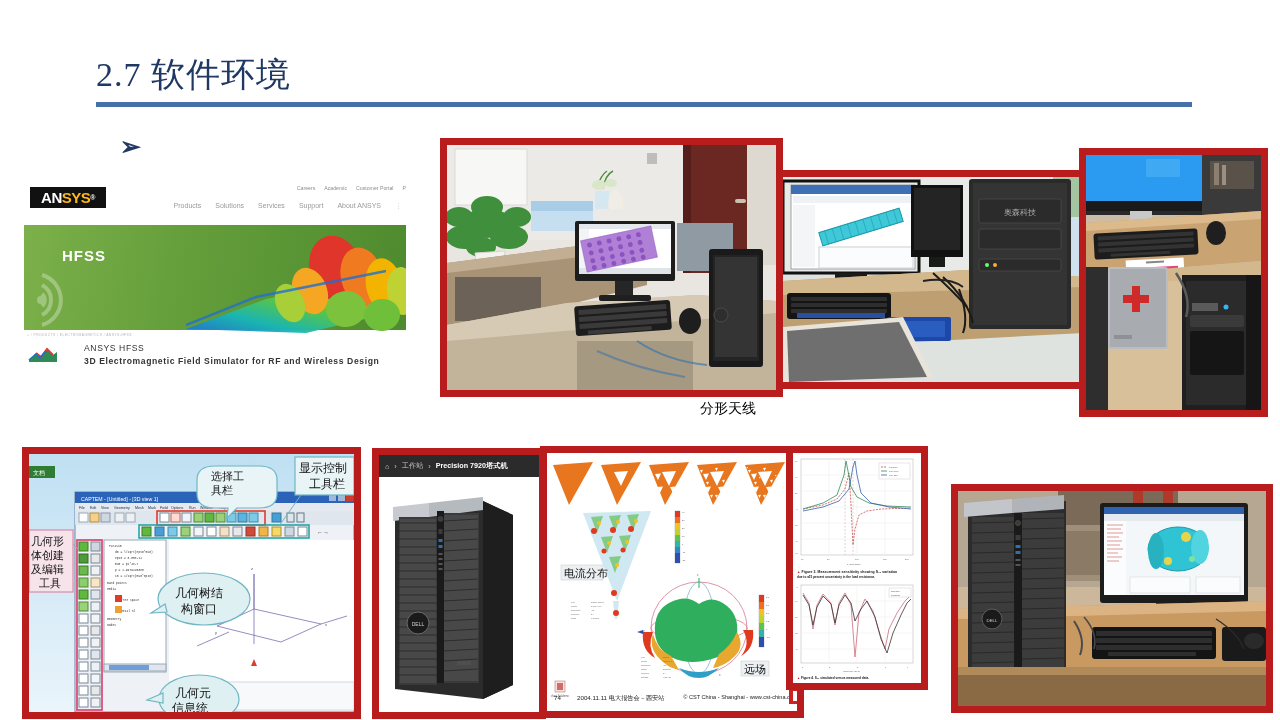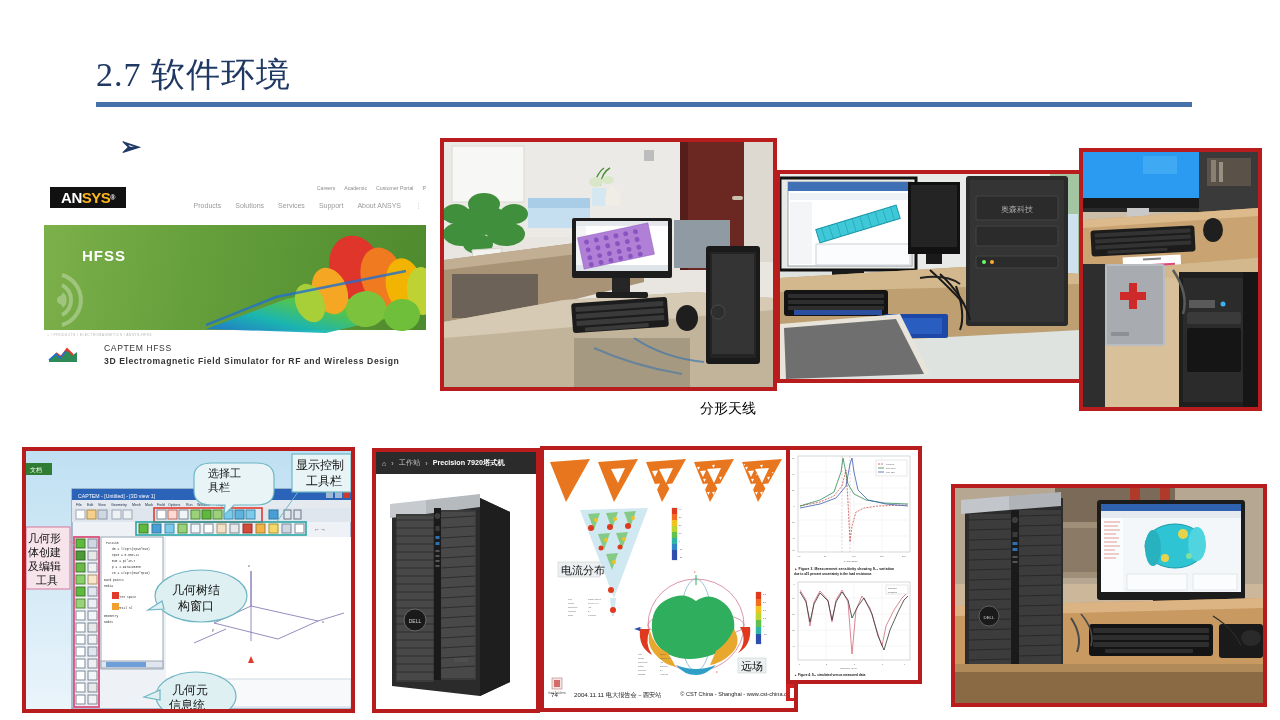--- a/index.html
+++ b/index.html
@@ -23,24 +23,24 @@
   }
   #section-heading{
     position:absolute;left:120px;top:132px;
     font-size:31px;font-weight:bold;color:#1F3864;
     display:flex;align-items:center;gap:9px;white-space:nowrap;
   }
   #section-heading .arrow{font-size:25px;color:#1F3864;}
 
   
   .panel{position:absolute;overflow:hidden;background:#fff;}
-  .photo{position:absolute;overflow:hidden;border:4px solid #b91c1c;}
+  .photo{position:absolute;overflow:hidden;border:7px solid #b91c1c;}
 
   
-  #ansys-capture{left:24px;top:181px;width:382px;height:186px;background:#fff;margin-left:20px;}
+  #ansys-capture{left:24px;top:181px;width:382px;height:186px;background:#fff;}
   #ansys-topbar{position:absolute;left:0;top:0;width:100%;height:44px;background:#fff;}
   #ansys-logo{
     position:absolute;left:6px;top:6px;width:76px;height:21px;background:#111;
     color:#fff;font-weight:bold;font-size:15px;letter-spacing:-0.5px;
     display:flex;align-items:center;justify-content:center;
   }
   #ansys-logo .an{color:#fff;}
   #ansys-logo .sys{color:#FFB71B;}
   #ansys-utility{
     position:absolute;right:0;top:4px;display:flex;gap:9px;
@@ -184,21 +184,21 @@
   </div>
 
   <div id="ansys-crumb">⌂ / PRODUCTS / ELECTROMAGNETICS / ANSYS-HFSS</div>
 
   <svg id="ansys-thumb" viewBox="0 0 30 18">
     <path d="M1 15 L8 8 L13 12 L19 4 L25 10 L29 7 L29 17 L1 17 Z" fill="#2e8b57"></path>
     <path d="M8 8 L13 12 L19 4 L25 10" fill="none" stroke="#e03a2a" stroke-width="2"></path>
     <path d="M1 15 L8 9 L12 13 L18 6" fill="none" stroke="#1f6fd0" stroke-width="1.6"></path>
   </svg>
 
-  <div id="ansys-prodname">CAPTEM HFSS</div>
+  <div id="ansys-prodname">ANSYS HFSS</div>
   <div id="ansys-prodtag">3D Electromagnetic Field Simulator for RF and Wireless Design</div>
 </div>
 
 <div class="photo" id="photo-office-1">
   <svg viewBox="0 0 329 245" width="329" height="245">
     <rect width="329" height="245" fill="#e9e6e1"></rect>
     <rect x="0" y="0" width="240" height="95" fill="#eceae6"></rect>
     <rect x="8" y="4" width="72" height="56" fill="#f7f7f5" stroke="#ddd9d2"></rect>
     <rect x="236" y="0" width="64" height="128" fill="#6b2822"></rect>
     <rect x="236" y="0" width="8" height="128" fill="#561e1a"></rect>

